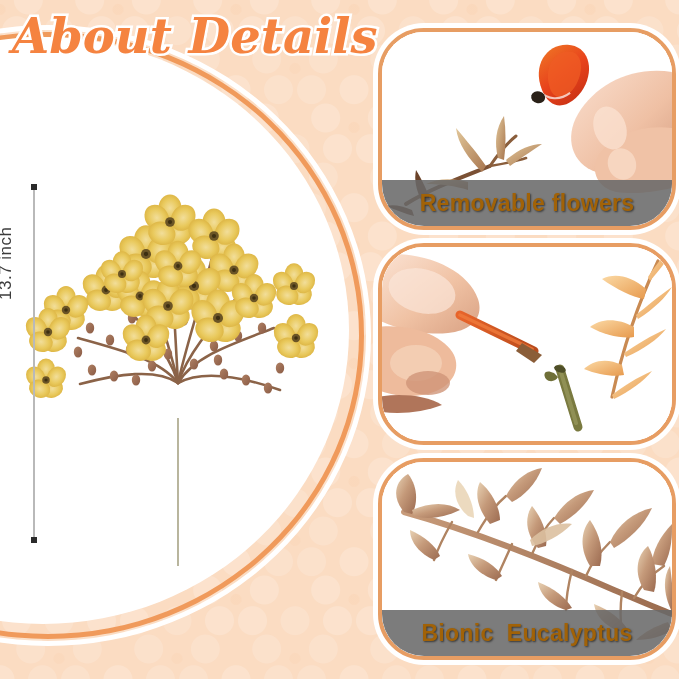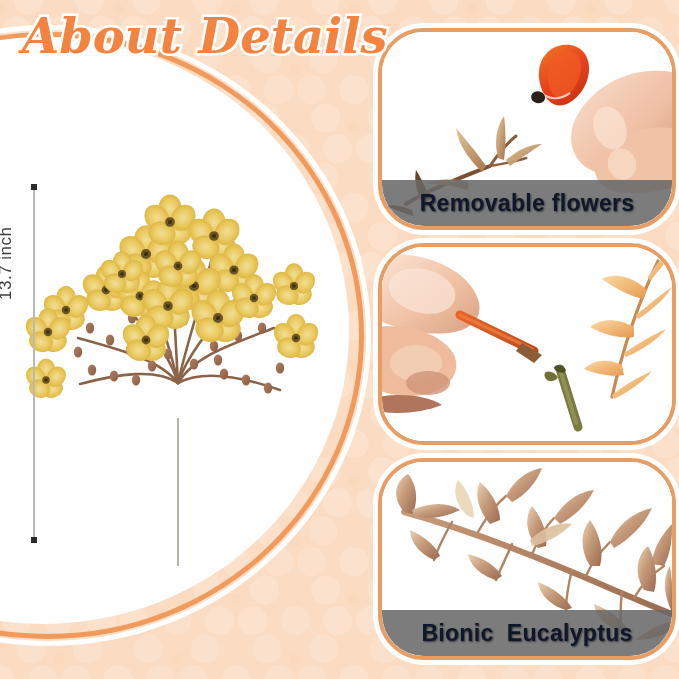--- a/index.html
+++ b/index.html
@@ -52,21 +52,21 @@
   .oval-fill{
     position:absolute;
     left:-263px;top:37px;
     width:612px;height:587px;
     border-radius:50%;
     background:#ffffff;
   }
 
   
   .title{
-    position:absolute;left:22px;top:8px;
+    position:absolute;left:12px;top:8px;
     font-family:"DejaVu Serif", serif;
     font-weight:bold;font-style:italic;
     font-size:48px;letter-spacing:0px;
     color:#f58340;
     -webkit-text-stroke:5px #ffffff;
     paint-order:stroke fill;
     z-index:8;
     white-space:nowrap;
     text-shadow:
       2px 2px 0 rgba(255,255,255,.9);
@@ -115,21 +115,21 @@
   .panel.p1{top:28px;height:194px;}
   .panel.p2{top:243px;height:194px;}
   .panel.p3{top:458px;height:194px;}
   .panel .photo{position:absolute;inset:0;background:#fff;overflow:hidden;}
   .panel .photo svg{display:block;width:100%;height:100%;}
   .caption{
     position:absolute;left:0;right:0;bottom:0;
     height:46px;
     background:rgba(104,104,104,.87);
     display:flex;align-items:center;justify-content:center;
-    color:#0f172a;
+    color:#a16207;
     font-size:23px;font-weight:bold;
     letter-spacing:.3px;
     text-shadow:1px 1px 2px rgba(0,0,0,.55);
     white-space:pre;
   }
 </style>
 </head>
 <body>
 
 <div class="canvas">

